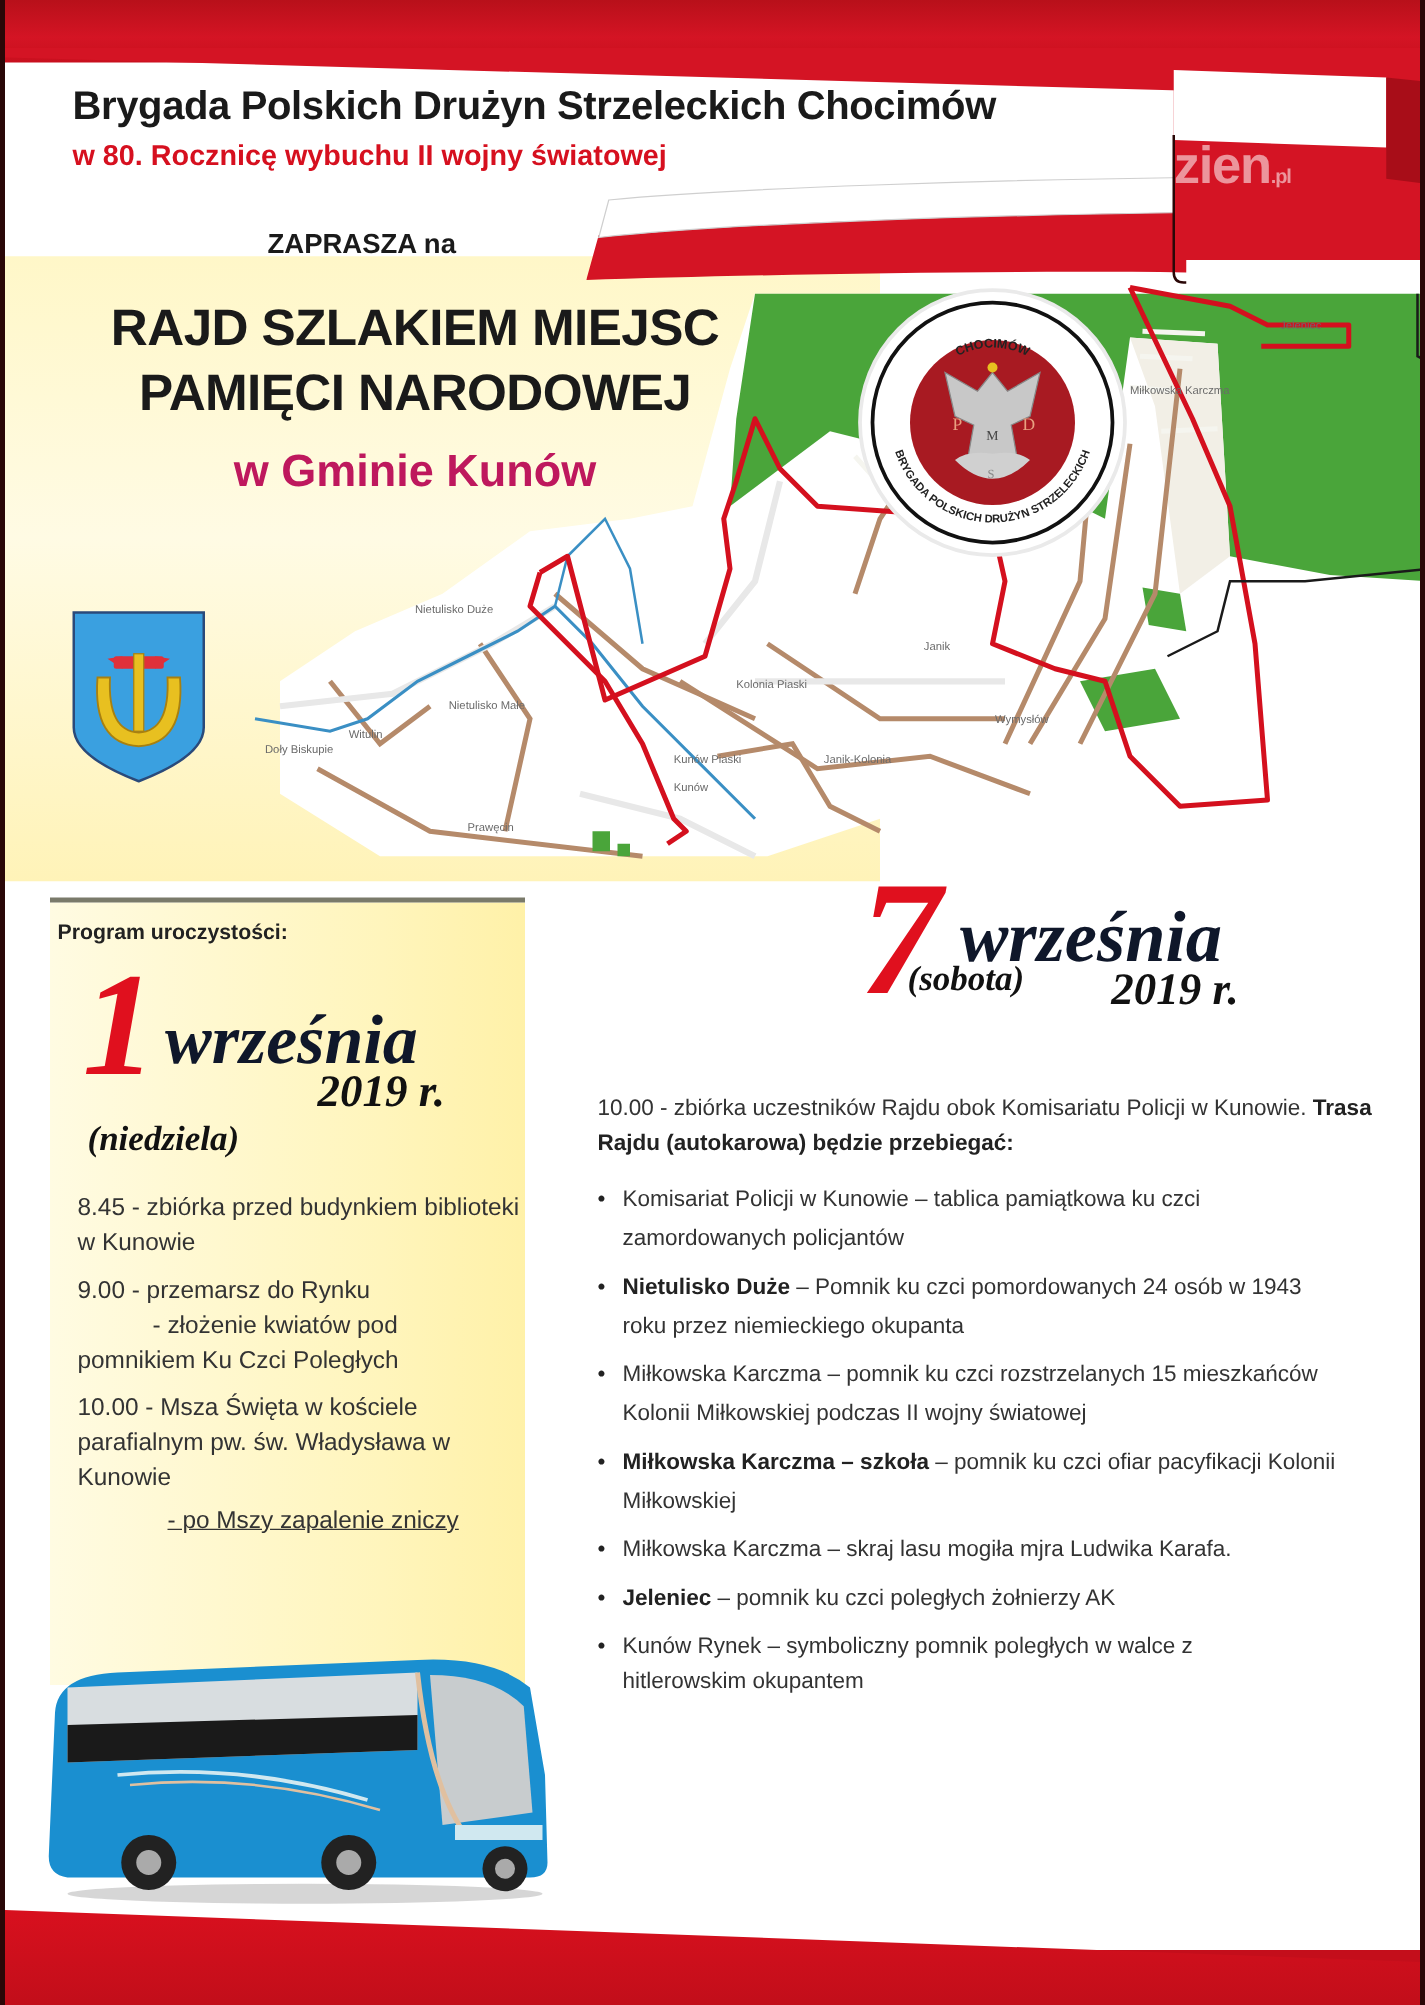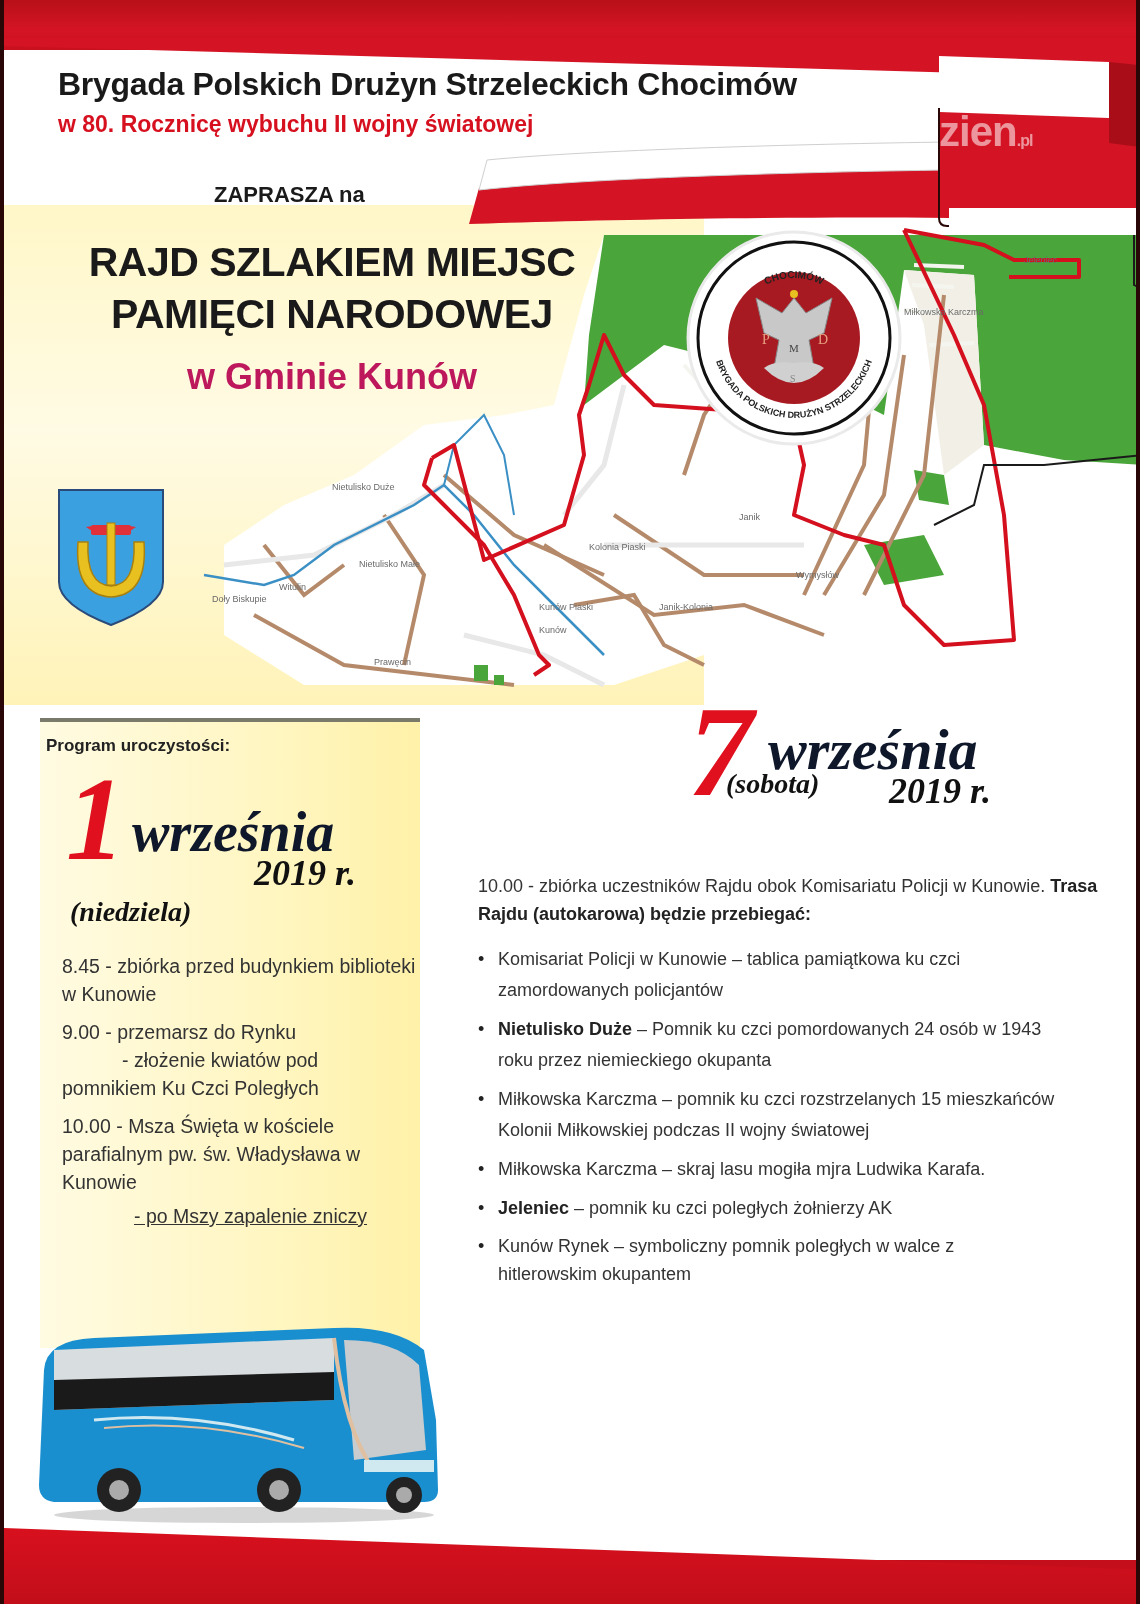--- a/index.html
+++ b/index.html
@@ -284,20 +284,21 @@
   <div class="date-day" style="left:722px; top:768px; font-size:28px;">(sobota)</div>
 
   <div class="route-intro">
     <span>10.00 - zbiórka uczestników Rajdu obok Komisariatu Policji w Kunowie. </span><b>Trasa Rajdu (autokarowa) będzie przebiegać:</b>
   </div>
 
   <ul class="route-list">
     <li style="width:590px"><b></b><span>Komisariat Policji w Kunowie – tablica pamiątkowa ku czci zamordowanych policjantów</span></li>
     <li style="width:600px"><b>Nietulisko Duże</b><span> – Pomnik ku czci pomordowanych 24 osób w 1943 roku przez niemieckiego okupanta</span></li>
     <li style="width:610px"><b></b><span>Miłkowska Karczma – pomnik ku czci rozstrzelanych 15 mieszkańców Kolonii Miłkowskiej podczas II wojny światowej</span></li>
+    <li style="width:620px"><b>Miłkowska Karczma – szkoła</b><span> – pomnik ku czci ofiar pacyfikacji Kolonii Miłkowskiej</span></li>
     <li><b></b><span>Miłkowska Karczma – skraj lasu mogiła mjra Ludwika Karafa.</span></li>
     <li><b>Jeleniec</b><span> – pomnik ku czci poległych żołnierzy AK</span></li>
     <li style="width:560px; line-height:28px;"><b></b><span>Kunów Rynek – symboliczny pomnik poległych w walce z hitlerowskim okupantem</span></li>
   </ul>
 
   <svg class="bus" viewBox="0 0 420 220">
     <ellipse cx="210" cy="205" rx="190" ry="8" fill="#bbb" opacity="0.6"></ellipse>
     <path d="M10,60 Q12,30 60,28 L300,18 Q360,15 390,40 L402,110 L404,180 Q404,192 390,192 L20,192 Q5,190 5,175 Z" fill="#1a8fd0"></path>
     <path d="M20,40 L300,28 L300,90 L20,100 Z" fill="#d8dde0"></path>
     <path d="M20,70 L300,62 L300,90 L20,100 Z" fill="#1a1a1a"></path>

